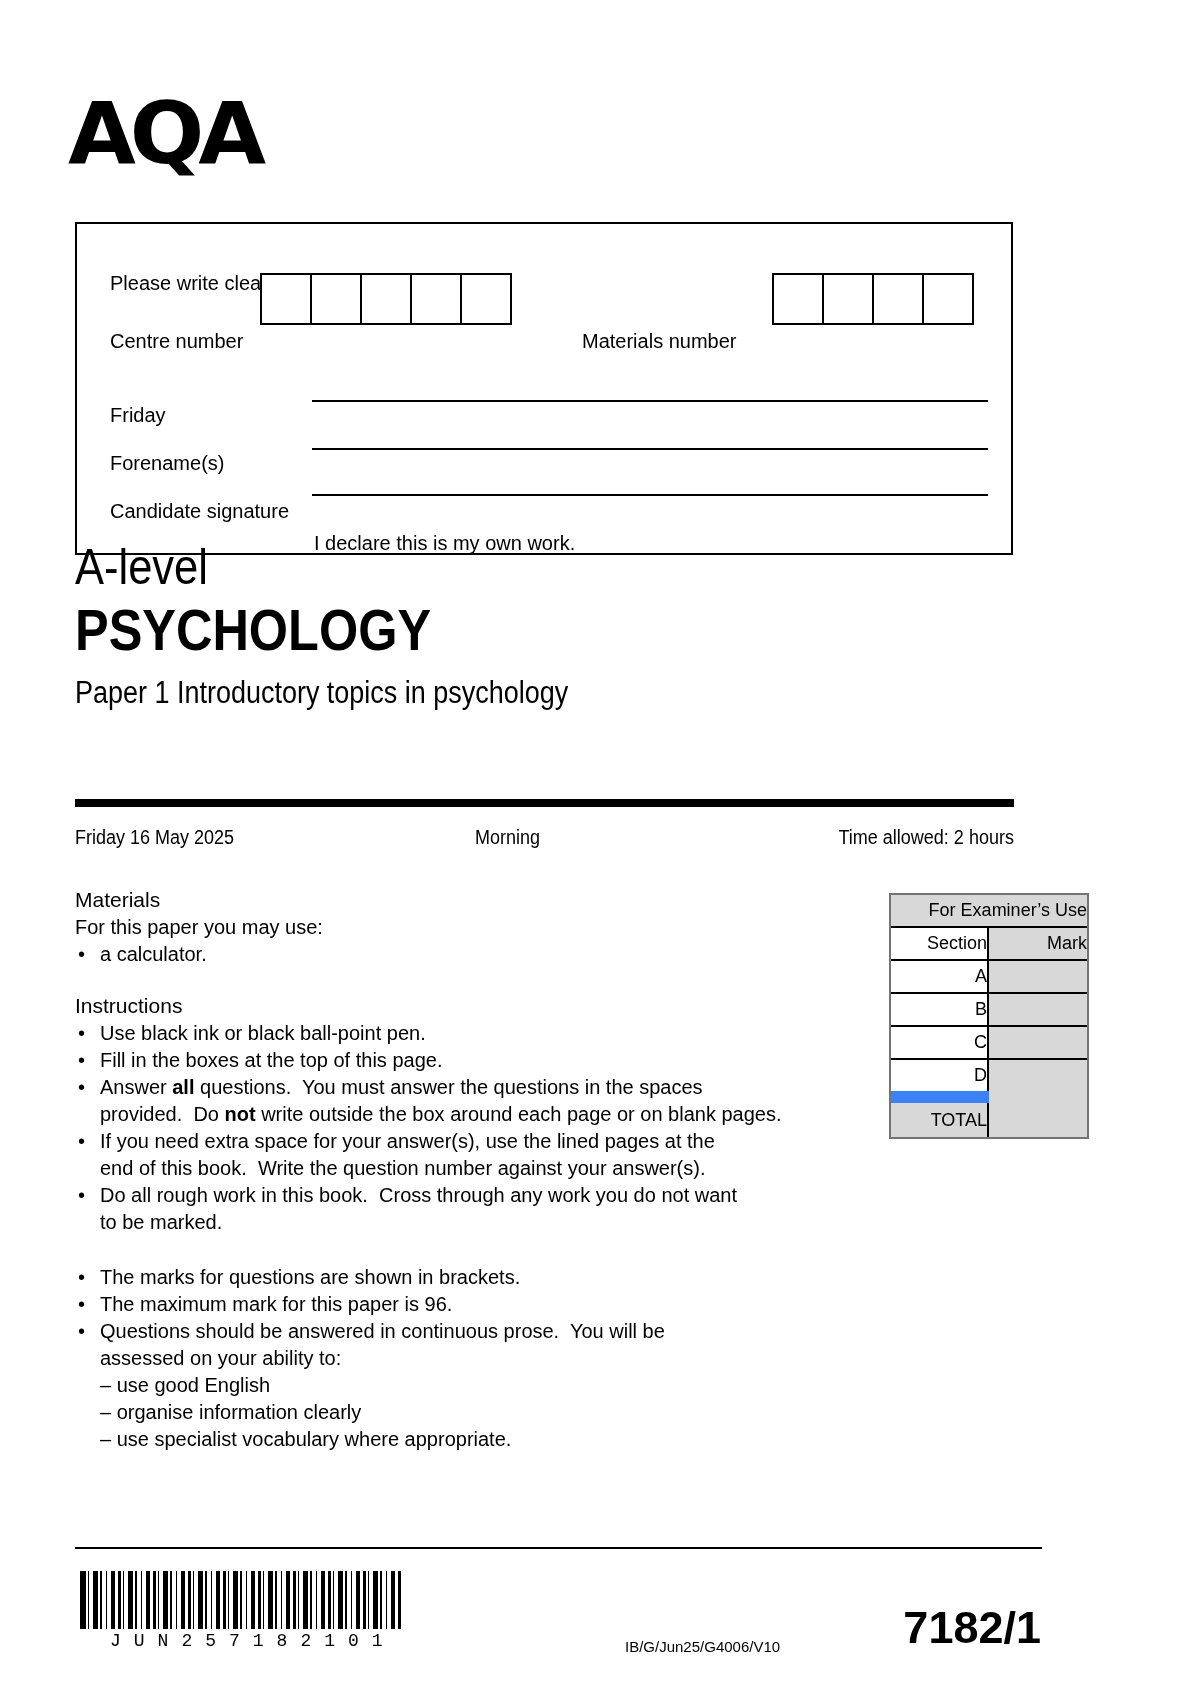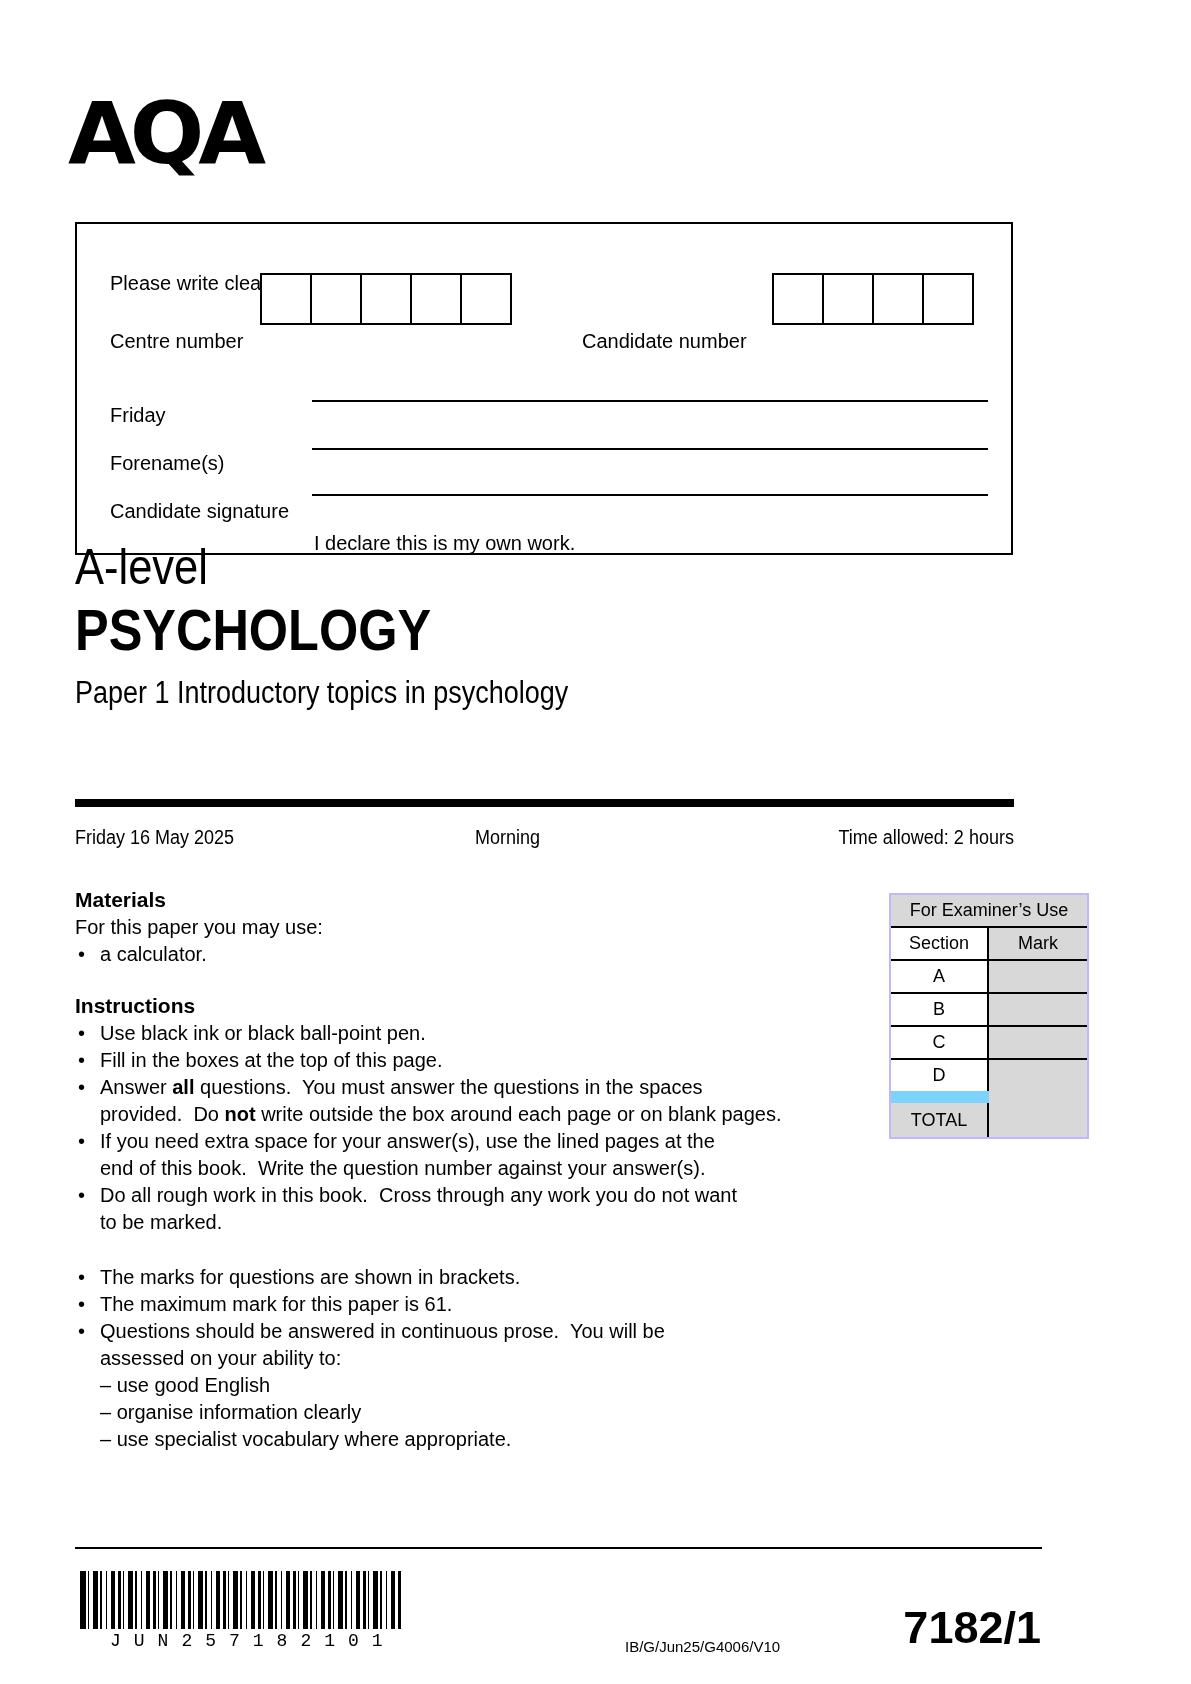--- a/index.html
+++ b/index.html
@@ -64,31 +64,31 @@
   .session-row span { position: absolute; white-space: nowrap; }
   .s-date    { left: 0; transform: scaleX(0.9); transform-origin: 0 0; }
   .s-morning { left: 400px; transform: scaleX(0.9); transform-origin: 0 0; }
   .s-time    { right: 0; transform: scaleX(0.9); transform-origin: 100% 0; }
 
   
   .sec { position: absolute; left: 75px; width: 770px; font-size: 20px; line-height: 27px; }
   .sec-materials    { top: 886px; }
   .sec-instructions { top: 992px; }
   .sec-information  { top: 1264px; }
-  .sec-heading { font-size: 21px; font-weight: bold; line-height: 28px; }
+  .sec-heading { font-size: 21px; font-weight: normal; line-height: 28px; }
   .sec-intro   { line-height: 27px; }
   .bullet-item { display: flex; }
   .bullet { width: 22px; padding-left: 3px; flex: none; }
   .btext  { white-space: pre-wrap; flex: 1; }
 
   
   .exam-table {
     position: absolute; left: 889px; top: 893px; width: 196px;
-    border: 2px solid #c4b5fd; font-size: 18px; text-align: center;
-    background: #7dd3fc;
+    border: 2px solid #737373; font-size: 18px; text-align: right;
+    background: #3b82f6;
   }
   .et-title { background: #d8d8d8; line-height: 31px; border-bottom: 2px solid #000; }
   .et-row   { display: flex; border-bottom: 2px solid #000; }
   .et-row:last-child { border-bottom: none; }
   .et-c1 { width: 50%; border-right: 2px solid #000; line-height: 31px; background: #fff; box-sizing: border-box; }
   .et-c2 { width: 50%; background: #d8d8d8; line-height: 31px; }
   .et-head .et-c2 { background: #d8d8d8; }
   .et-total .et-c1 { background: #d8d8d8; font-weight: normal; line-height: 34px; margin-top: 12px; }
   .et-total .et-c2 { line-height: 34px; }
 
@@ -123,21 +123,21 @@
 
     <div class="abs cb-centre-label">Centre number</div>
     <div class="boxes boxes-centre">
         <div class="numbox"></div>
         <div class="numbox"></div>
         <div class="numbox"></div>
         <div class="numbox"></div>
         <div class="numbox"></div>
       </div>
 
-    <div class="abs cb-cand-label">Candidate number</div>
+    <div class="abs cb-cand-label">Materials number</div>
     <div class="boxes boxes-cand">
         <div class="numbox"></div>
         <div class="numbox"></div>
         <div class="numbox"></div>
         <div class="numbox"></div>
       </div>
 
     <div class="abs cb-surname-label">Friday</div>
     <div class="writeline line-surname"></div>
 
@@ -202,21 +202,21 @@
   </div>
 
   <div class="sec sec-information">
     <div>
         <div class="bullet-item">
           <span class="bullet">•</span>
           <span class="btext"><span>The marks for questions are shown in brackets.</span></span>
         </div>
         <div class="bullet-item">
           <span class="bullet">•</span>
-          <span class="btext"><span>The maximum mark for this paper is 61.</span></span>
+          <span class="btext"><span>The maximum mark for this paper is 96.</span></span>
         </div>
         <div class="bullet-item">
           <span class="bullet">•</span>
           <span class="btext"><span>Questions should be answered in continuous prose.  You will be
 assessed on your ability to:
 – use good English
 – organise information clearly
 – use specialist vocabulary where appropriate.</span></span>
         </div>
       </div>

